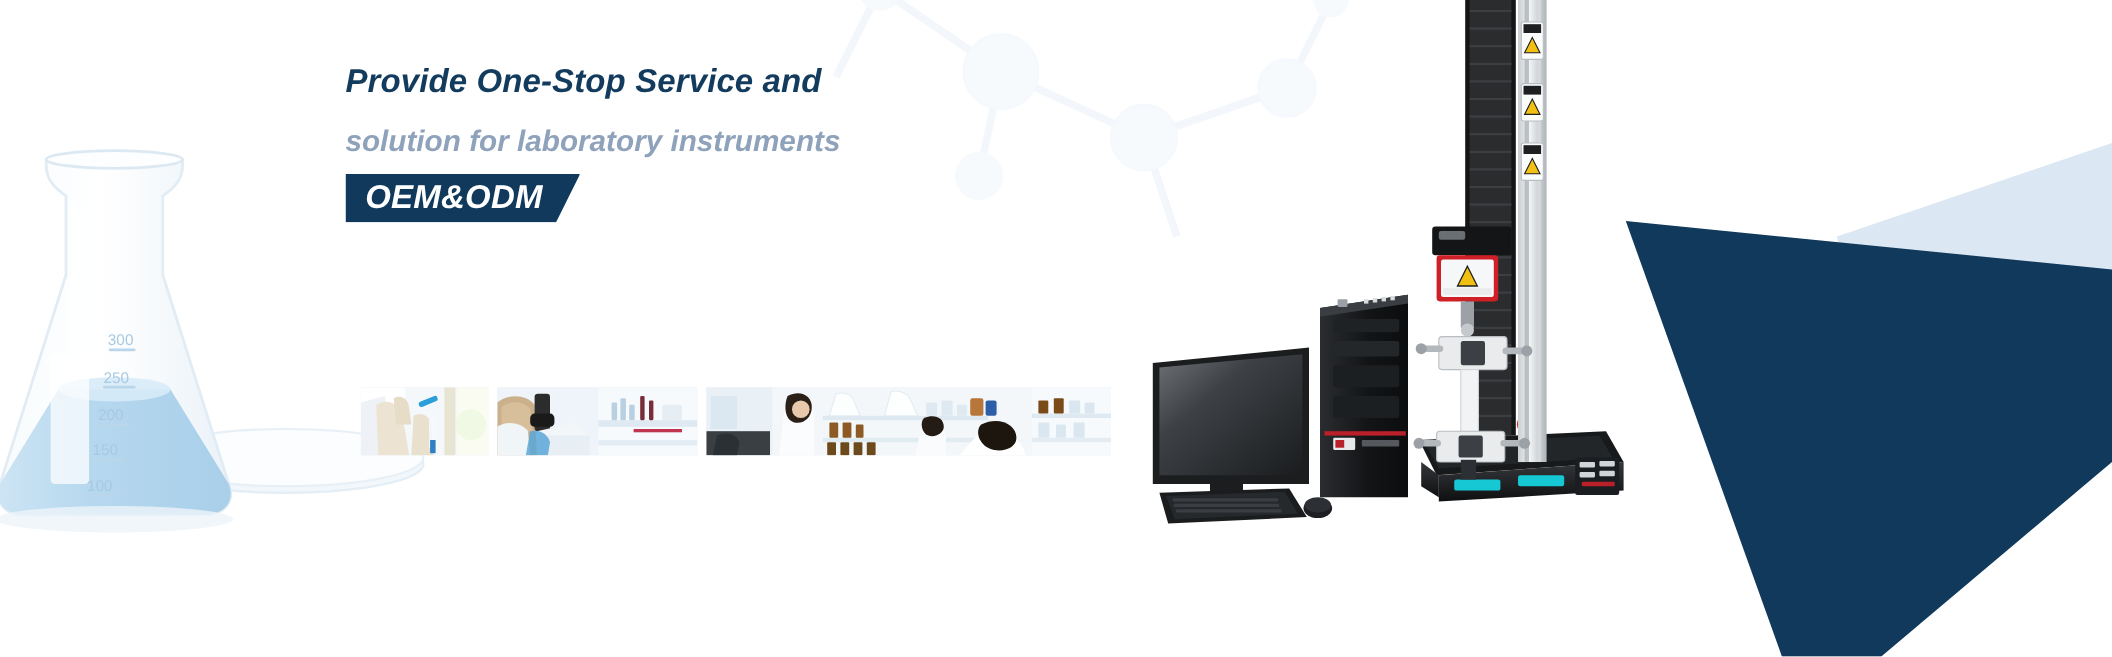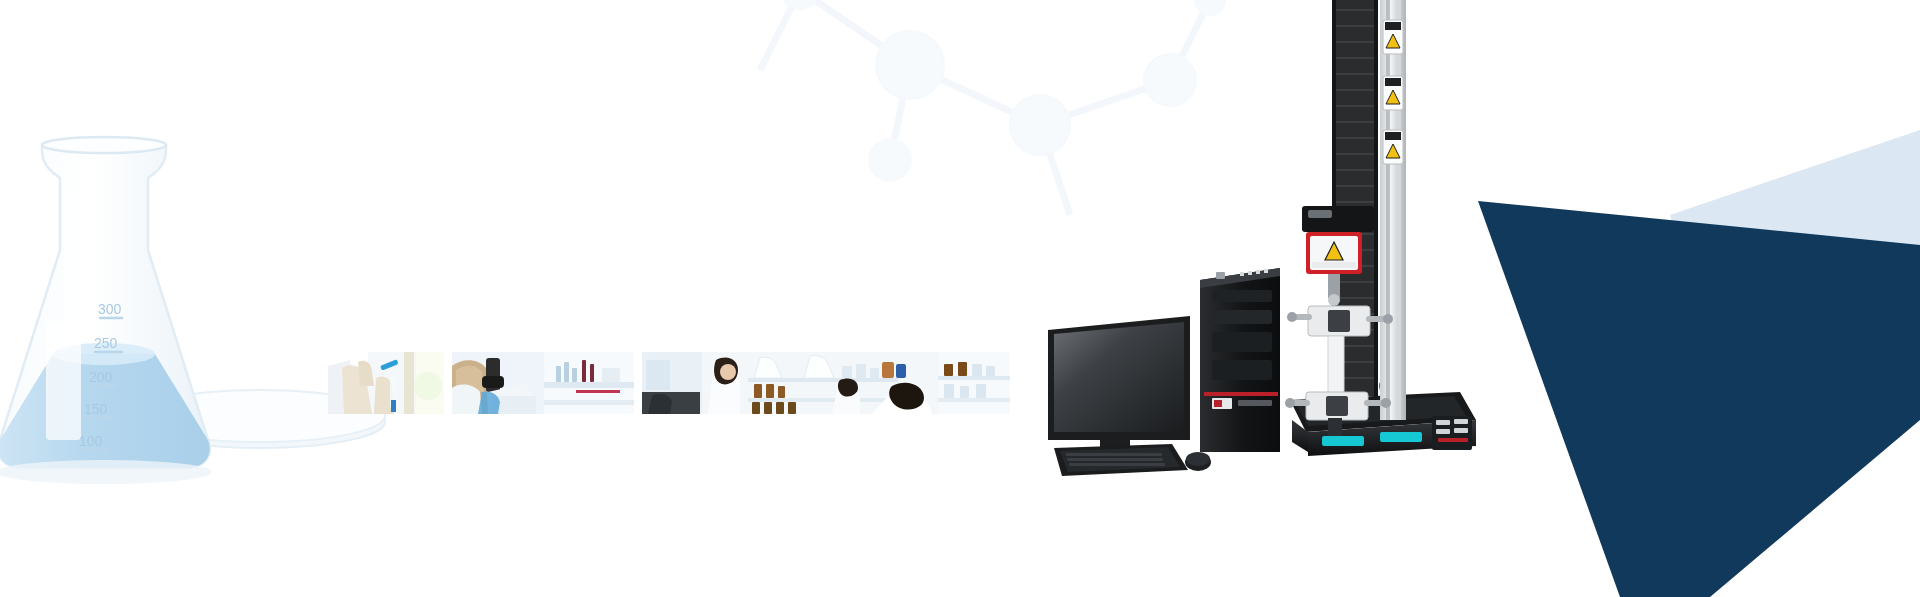--- a/index.html
+++ b/index.html
@@ -191,20 +191,27 @@
         <text x="104" y="248">250</text>
         <text x="99" y="282">200</text>
         <text x="94" y="314">150</text>
         <text x="89" y="346">100</text>
       </g>
 
       <ellipse cx="114" cy="372" rx="108" ry="12" fill="#eef4f9" opacity="0.8"></ellipse>
     </svg>
   </div>
 
+  <div class="headline">
+    <div class="line1">Provide One-Stop Service and</div>
+    <div class="line2">solution for laboratory instruments</div>
+    <div class="badge-wrap">
+      <div class="badge">OEM&amp;ODM</div>
+    </div>
+  </div>
 
   <div class="photo-strip">
 
     <div class="photo p1">
       <svg viewBox="0 0 116 62" width="116" height="62" aria-hidden="true">
         <rect width="116" height="62" fill="#f4f8fb"></rect>
         <rect x="0" y="0" width="40" height="62" fill="#ffffff"></rect>
         <path d="M0 14 L22 8 L30 62 L0 62 Z" fill="#eef2f6"></path>
         <path d="M14 16 C24 10 34 14 38 26 L44 62 L16 62 Z" fill="#ece3d2"></path>
         <path d="M30 10 C38 6 44 12 44 20 L46 34 L32 34 Z" fill="#e6dcc8"></path>

